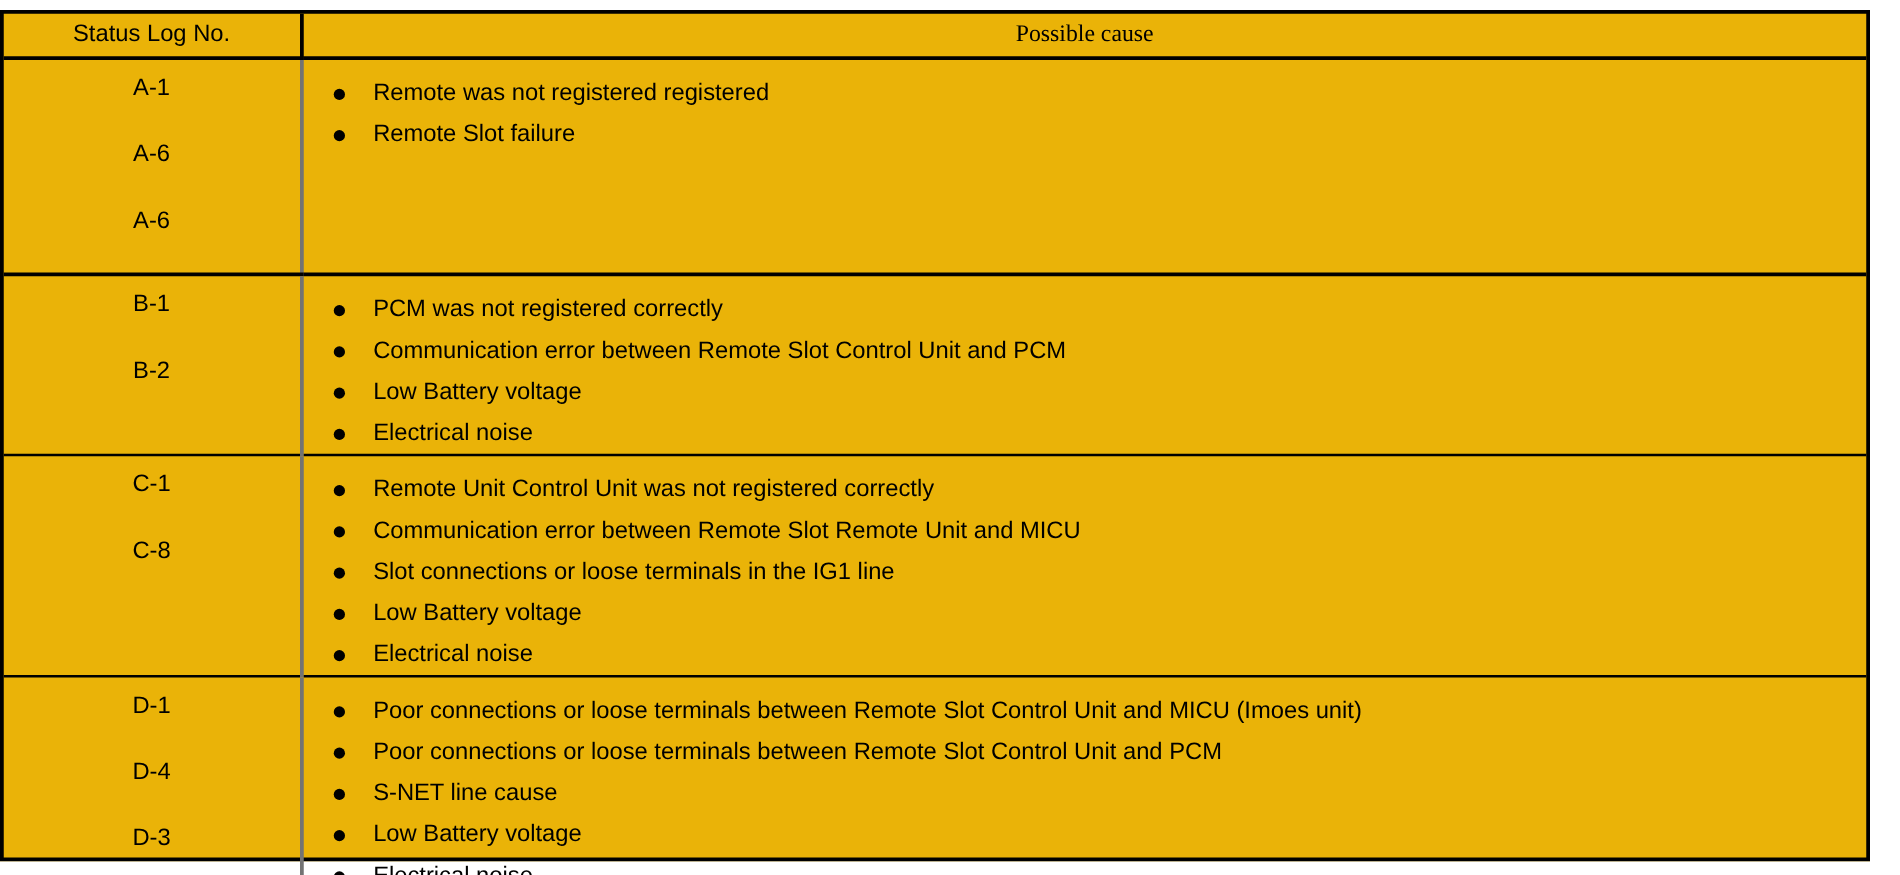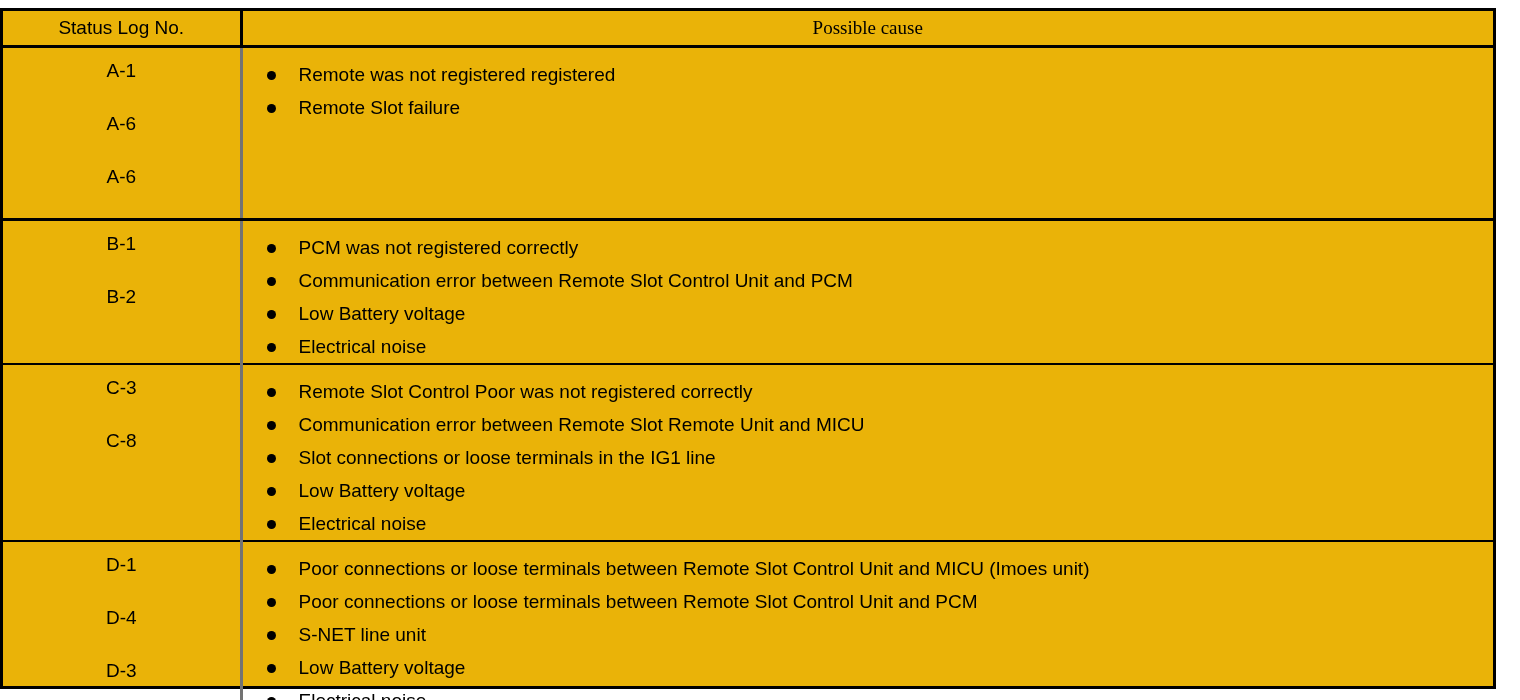--- a/index.html
+++ b/index.html
@@ -164,47 +164,47 @@
               <li class="cause-item"><span class="bullet-dot"></span><span class="cause-text">PCM was not registered correctly</span></li>
               <li class="cause-item"><span class="bullet-dot"></span><span class="cause-text">Communication error between Remote Slot Control Unit and PCM</span></li>
               <li class="cause-item"><span class="bullet-dot"></span><span class="cause-text">Low Battery voltage</span></li>
               <li class="cause-item"><span class="bullet-dot"></span><span class="cause-text">Electrical noise</span></li>
             </ul>
           </td>
         </tr>
         <tr class="group-row thin-rule">
           <td class="code-cell">
             <ul class="code-list">
-              <li class="code-item">C-3</li>
+              <li class="code-item">C-1</li>
               <li class="code-item">C-8</li>
             </ul>
           </td>
           <td class="cause-cell">
             <ul class="cause-list">
-              <li class="cause-item"><span class="bullet-dot"></span><span class="cause-text">Remote Slot Control Poor was not registered correctly</span></li>
+              <li class="cause-item"><span class="bullet-dot"></span><span class="cause-text">Remote Unit Control Unit was not registered correctly</span></li>
               <li class="cause-item"><span class="bullet-dot"></span><span class="cause-text">Communication error between Remote Slot Remote Unit and MICU</span></li>
               <li class="cause-item"><span class="bullet-dot"></span><span class="cause-text">Slot connections or loose terminals in the IG1 line</span></li>
               <li class="cause-item"><span class="bullet-dot"></span><span class="cause-text">Low Battery voltage</span></li>
               <li class="cause-item"><span class="bullet-dot"></span><span class="cause-text">Electrical noise</span></li>
             </ul>
           </td>
         </tr>
         <tr class="group-row">
           <td class="code-cell">
             <ul class="code-list">
               <li class="code-item">D-1</li>
               <li class="code-item">D-4</li>
               <li class="code-item">D-3</li>
             </ul>
           </td>
           <td class="cause-cell">
             <ul class="cause-list">
               <li class="cause-item"><span class="bullet-dot"></span><span class="cause-text">Poor connections or loose terminals between Remote Slot Control Unit and MICU (Imoes unit)</span></li>
               <li class="cause-item"><span class="bullet-dot"></span><span class="cause-text">Poor connections or loose terminals between Remote Slot Control Unit and PCM</span></li>
-              <li class="cause-item"><span class="bullet-dot"></span><span class="cause-text">S-NET line unit</span></li>
+              <li class="cause-item"><span class="bullet-dot"></span><span class="cause-text">S-NET line cause</span></li>
               <li class="cause-item"><span class="bullet-dot"></span><span class="cause-text">Low Battery voltage</span></li>
               <li class="cause-item"><span class="bullet-dot"></span><span class="cause-text">Electrical noise</span></li>
             </ul>
           </td>
         </tr>
       </tbody>
   </table>
 </div>
 
 </body></html>

